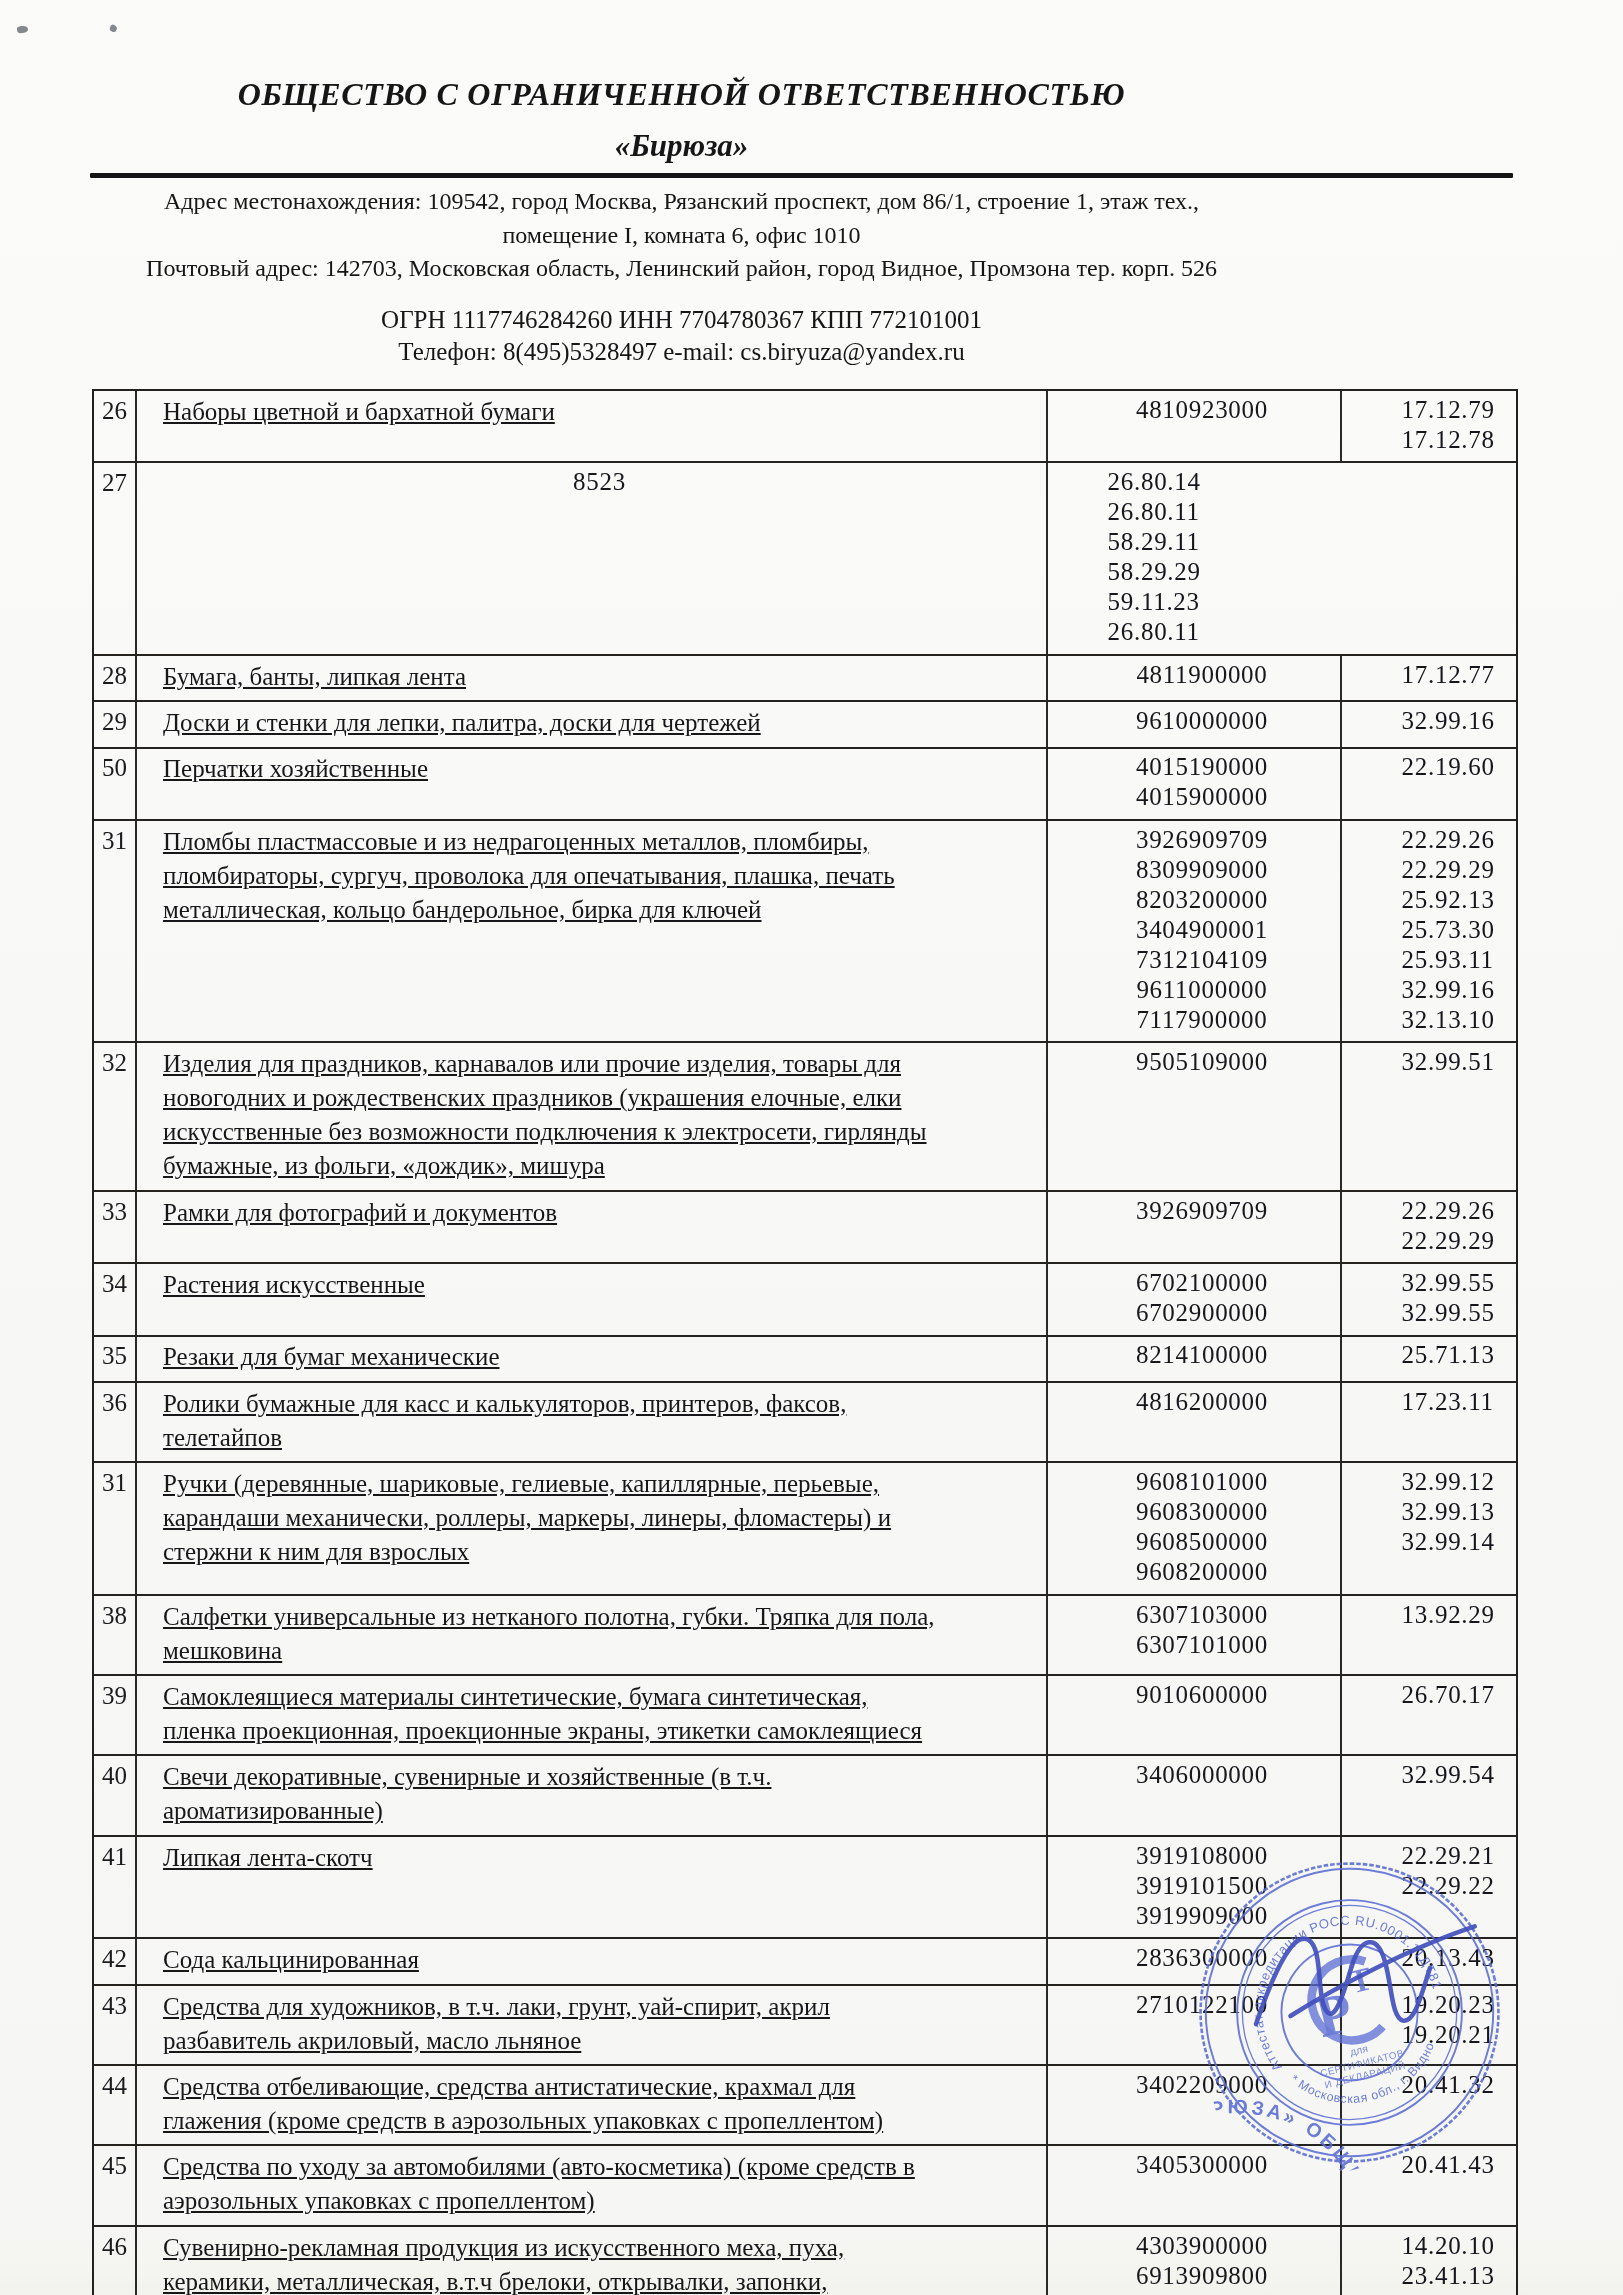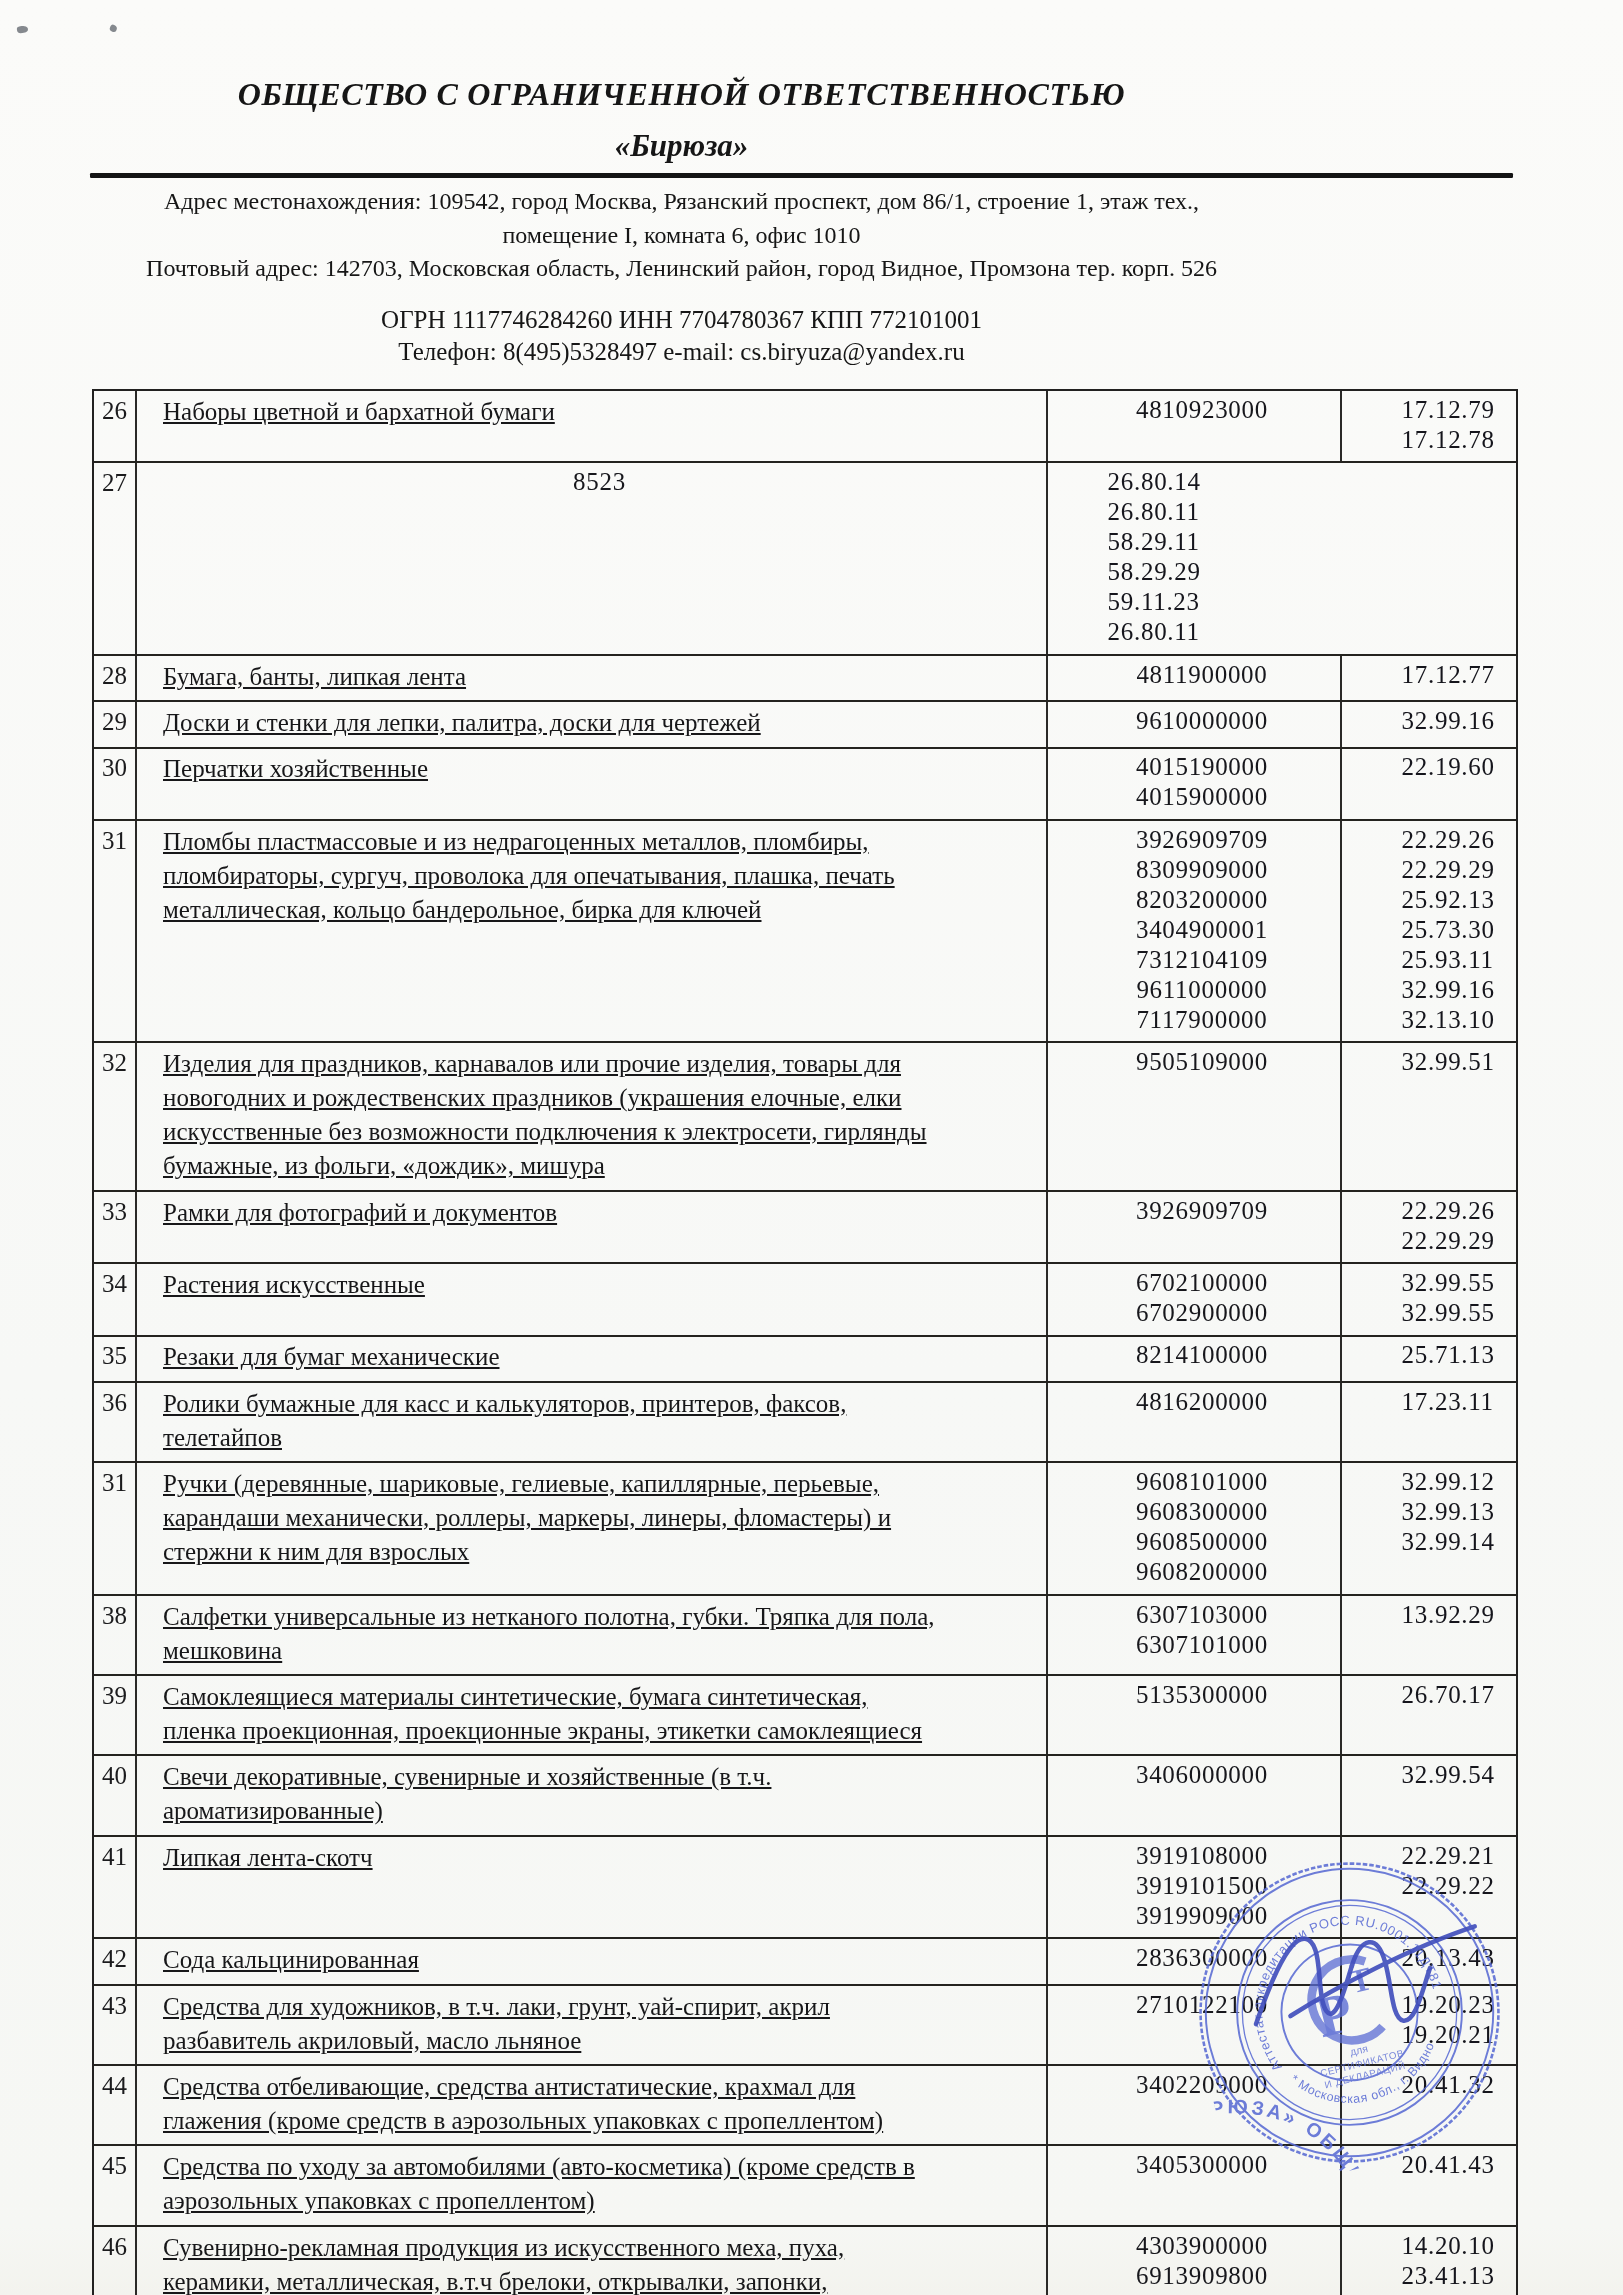--- a/index.html
+++ b/index.html
@@ -110,21 +110,21 @@
         <div class="cell code">4811900000</div>
         <div class="cell okpd">17.12.77</div>
       </div>
       <div class="trow">
         <div class="cell num">29</div>
         <div class="cell desc">Доски и стенки для лепки, палитра, доски для чертежей</div>
         <div class="cell code">9610000000</div>
         <div class="cell okpd">32.99.16</div>
       </div>
       <div class="trow">
-        <div class="cell num">30</div>
+        <div class="cell num">50</div>
         <div class="cell desc">Перчатки хозяйственные</div>
         <div class="cell code">4015190000
 4015900000</div>
         <div class="cell okpd">22.19.60</div>
       </div>
       <div class="trow">
         <div class="cell num">31</div>
         <div class="cell desc">Пломбы пластмассовые и из недрагоценных металлов, пломбиры,
 пломбираторы, сургуч, проволока для опечатывания, плашка, печать
 металлическая, кольцо бандерольное, бирка для ключей</div>
@@ -198,21 +198,21 @@
         <div class="cell desc">Салфетки универсальные из нетканого полотна, губки. Тряпка для пола,
 мешковина</div>
         <div class="cell code">6307103000
 6307101000</div>
         <div class="cell okpd">13.92.29</div>
       </div>
       <div class="trow">
         <div class="cell num">39</div>
         <div class="cell desc">Самоклеящиеся материалы синтетические, бумага синтетическая,
 пленка проекционная, проекционные экраны, этикетки самоклеящиеся</div>
-        <div class="cell code">5135300000</div>
+        <div class="cell code">9010600000</div>
         <div class="cell okpd">26.70.17</div>
       </div>
       <div class="trow">
         <div class="cell num">40</div>
         <div class="cell desc">Свечи декоративные, сувенирные и хозяйственные (в т.ч.
 ароматизированные)</div>
         <div class="cell code">3406000000</div>
         <div class="cell okpd">32.99.54</div>
       </div>
       <div class="trow">

